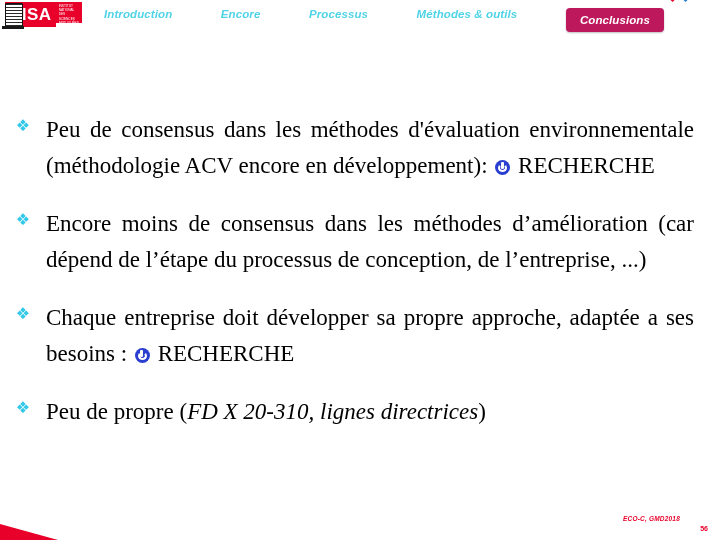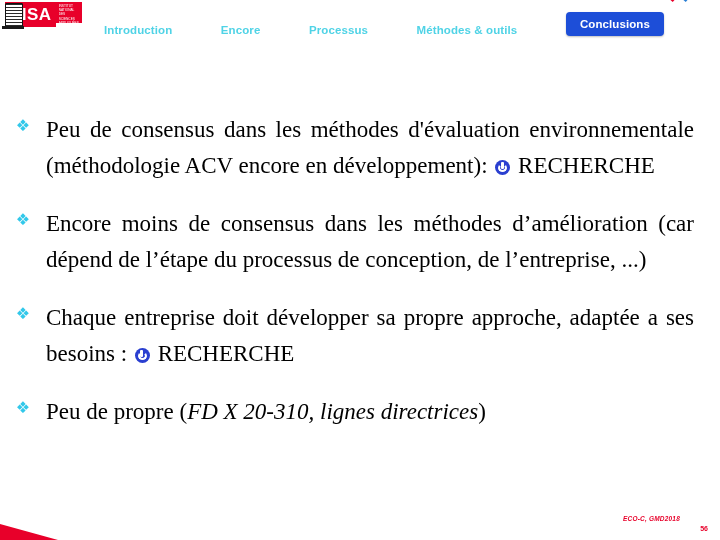--- a/index.html
+++ b/index.html
@@ -109,36 +109,37 @@
   }
 
   
   .navbar {
     position: absolute;
     left: 104px;
     top: 8px;
     width: 560px;
     height: 28px;
     display: flex;
-    align-items: flex-end;
+    align-items: flex-start;
     gap: 0px;
+    font-style: italic;
   }
   .nav-item {
     font-family: "Liberation Sans", sans-serif;
     font-weight: bold;
     font-size: 11.5px;
     color: #4fd3e6;
     padding: 0 0;
     white-space: nowrap;
     letter-spacing: 0.1px;
   }
   .nav-spacer { flex: 1 1 auto; }
   .nav-item.active {
     color: #ffffff;
-    background: #1d4ed8;
+    background: #be185d;
     border-radius: 4px;
     padding: 6px 14px;
     box-shadow: 0 1px 2px rgba(0,0,0,0.25);
   }
 
   
   .content {
     position: absolute;
     left: 0;
     top: 112px;

